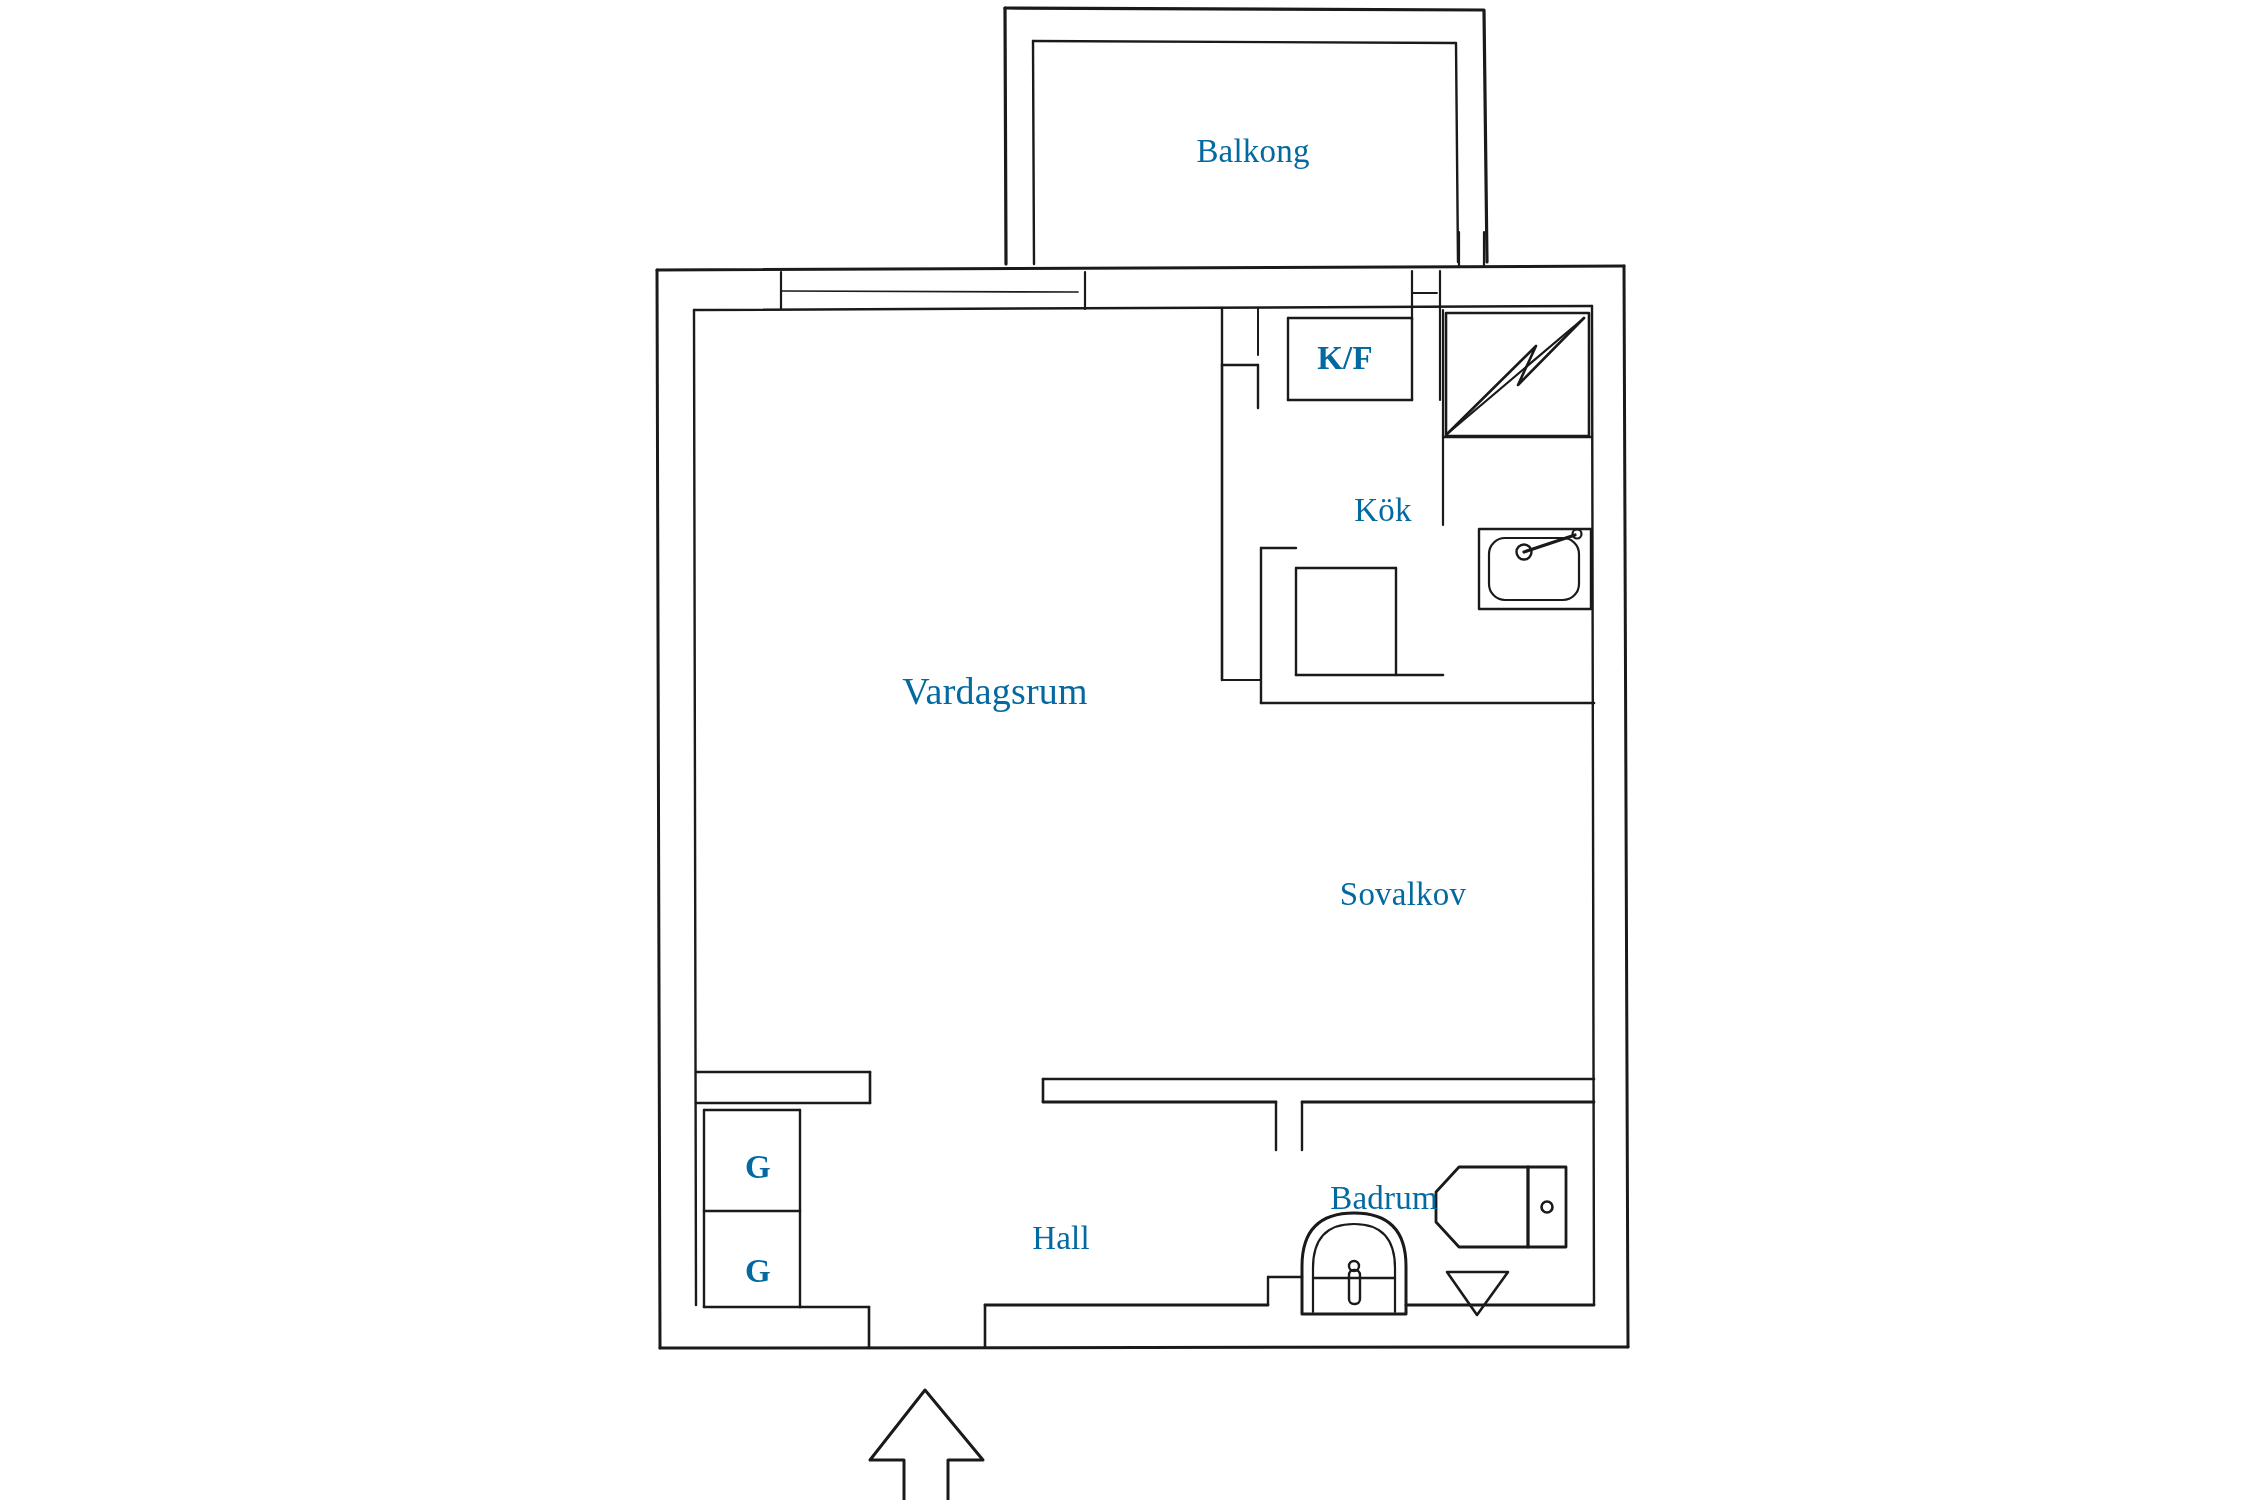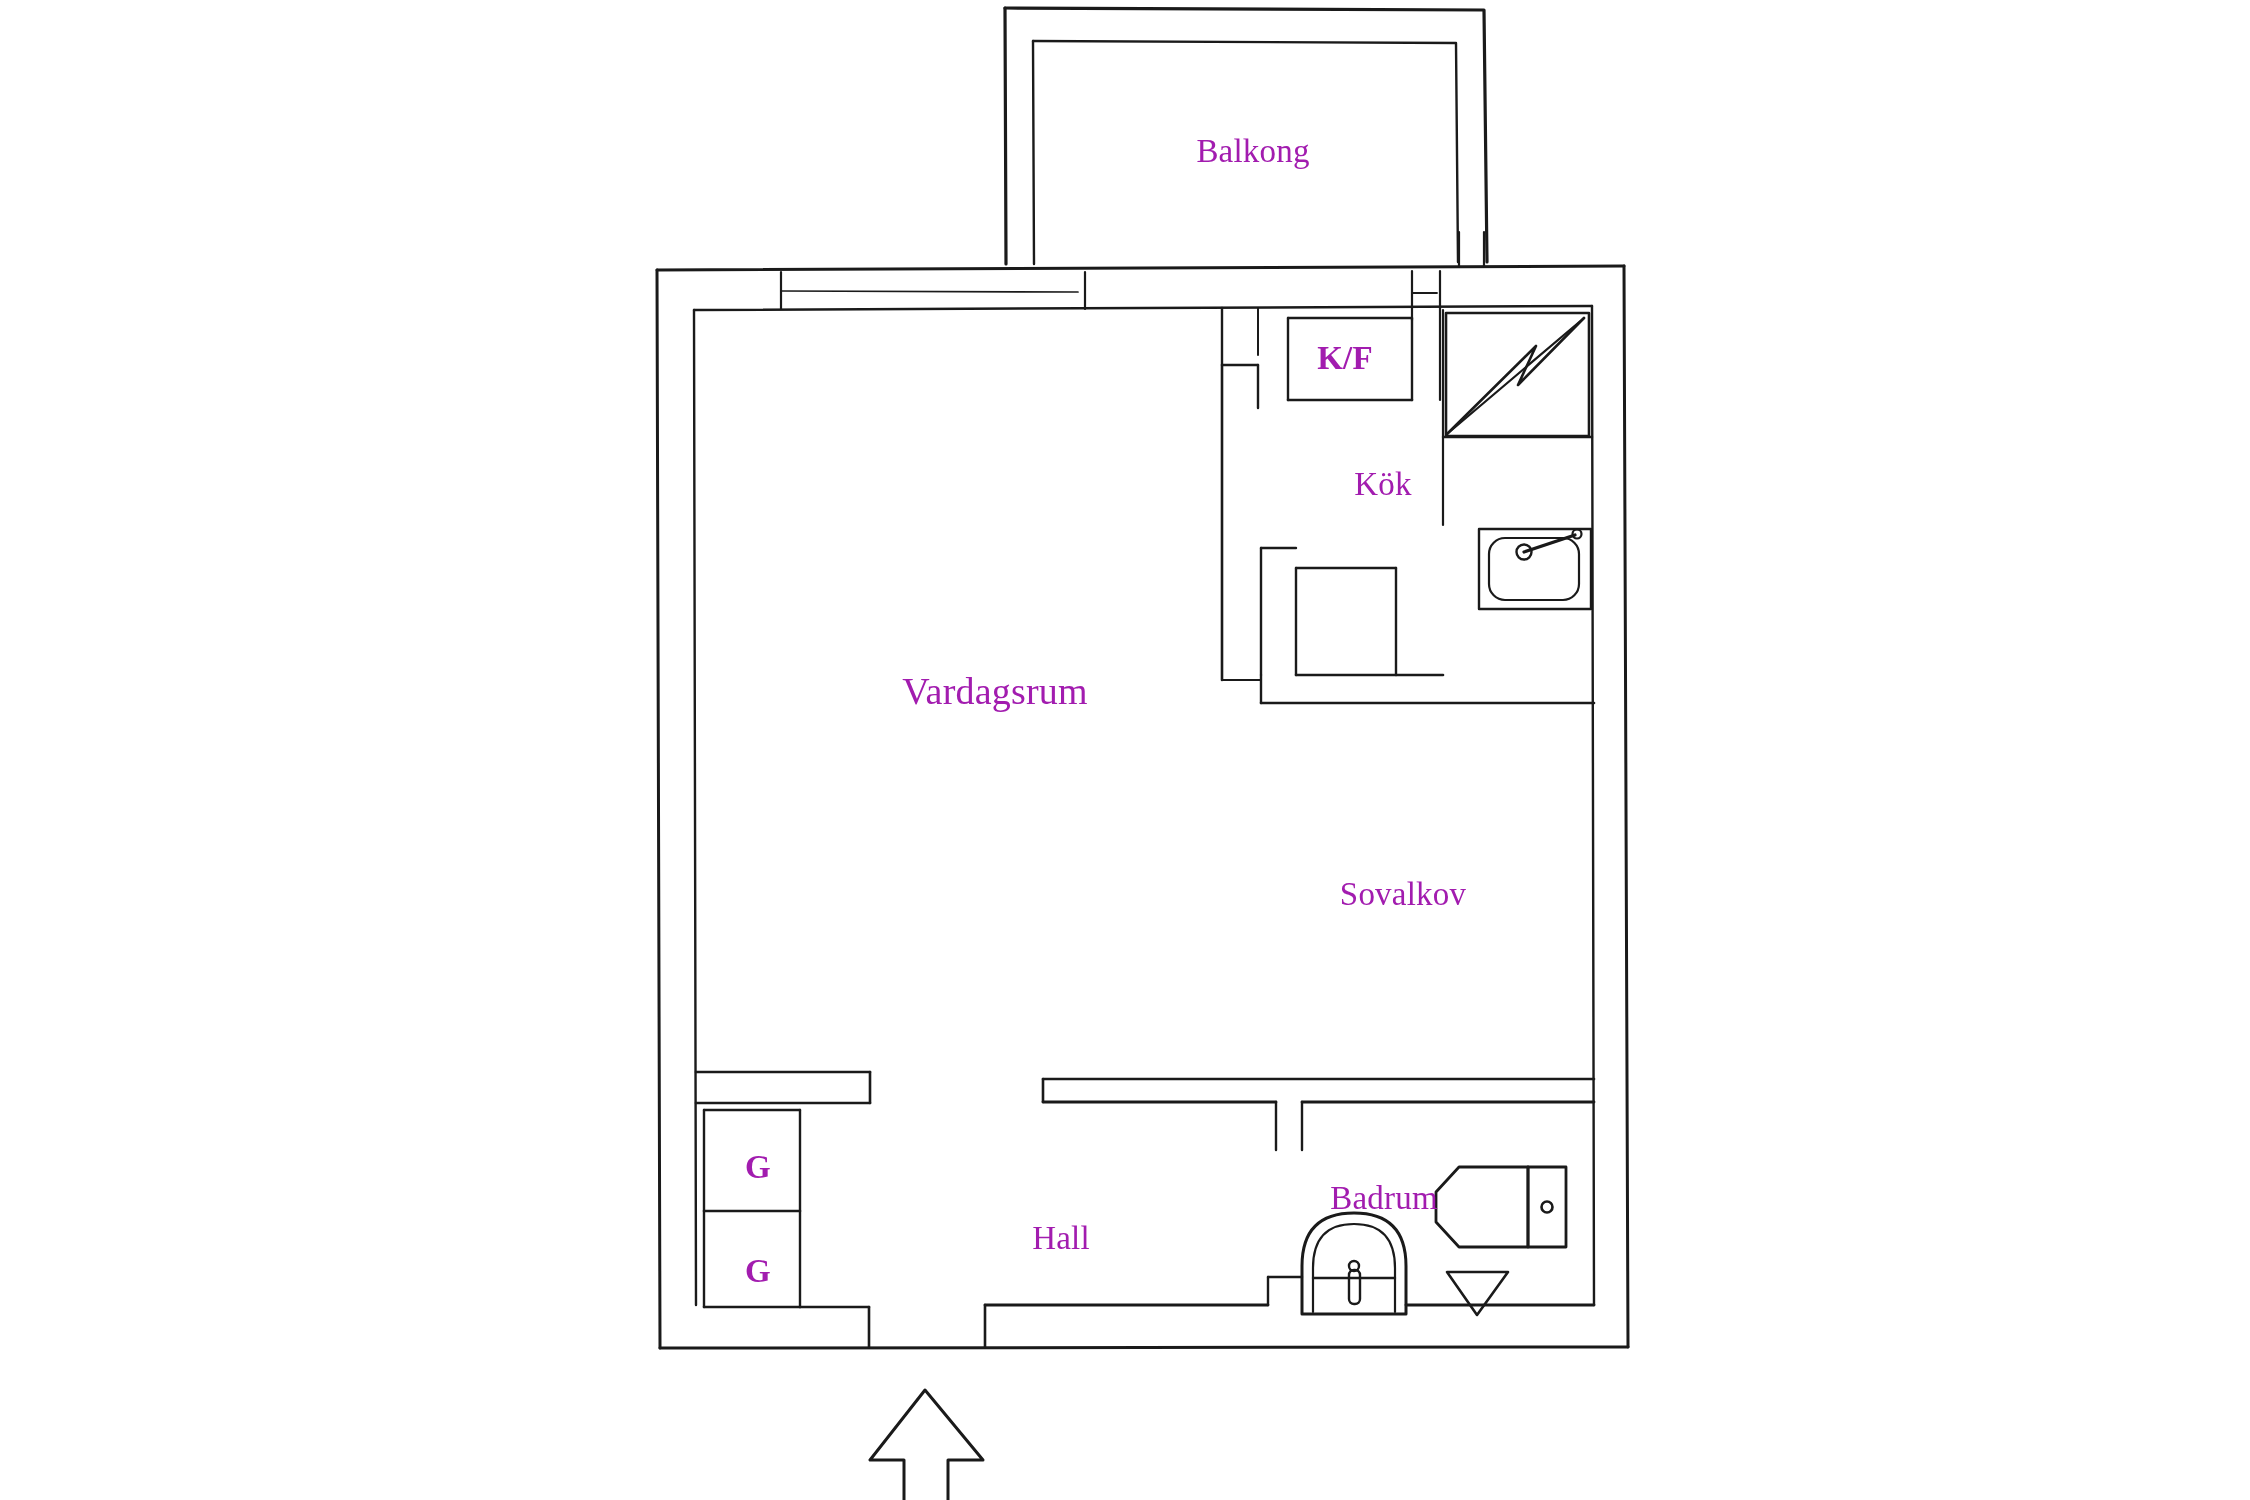--- a/index.html
+++ b/index.html
@@ -22,21 +22,21 @@
   }
   #floorplan-svg {
     position: absolute;
     top: 0;
     left: 0;
     width: 2250px;
     height: 1500px;
   }
   .room-label {
     position: absolute;
-    color: #a21caf;
+    color: #0369a1;
     font-family: "Liberation Serif", "DejaVu Serif", serif;
     white-space: nowrap;
     transform: translate(-50%, -50%);
     letter-spacing: 0.2px;
   }
   .lbl-lg { font-size: 38px; }
   .lbl-md { font-size: 33px; }
   .lbl-sm { font-size: 33px; font-weight: bold; }
 </style>
 </head>
@@ -180,21 +180,21 @@
         <path d="M925 1390 L870 1460 L904 1460 L904 1522 L948 1522 L948 1460 L983 1460 Z" stroke-width="3.0"></path>
       </g>
 
     </g>
   </svg>
 
   <div class="room-label lbl-md" style="left:1253px; top:151px;">Balkong</div>
 
   <div class="room-label lbl-sm" style="left:1345px; top:358px;">K/F</div>
 
-  <div class="room-label lbl-md" style="left:1383px; top:484px;">Kök</div>
+  <div class="room-label lbl-md" style="left:1383px; top:510px;">Kök</div>
 
   <div class="room-label lbl-lg" style="left:995px; top:691px;">Vardagsrum</div>
 
   <div class="room-label lbl-md" style="left:1403px; top:894px;text-align:right;">Sovalkov</div>
 
   <div class="room-label lbl-md" style="left:1061px; top:1238px;">Hall</div>
 
   <div class="room-label lbl-md" style="left:1384px; top:1198px;">Badrum</div>
 
   <div class="room-label lbl-sm" style="left:758px; top:1167px;">G</div>

